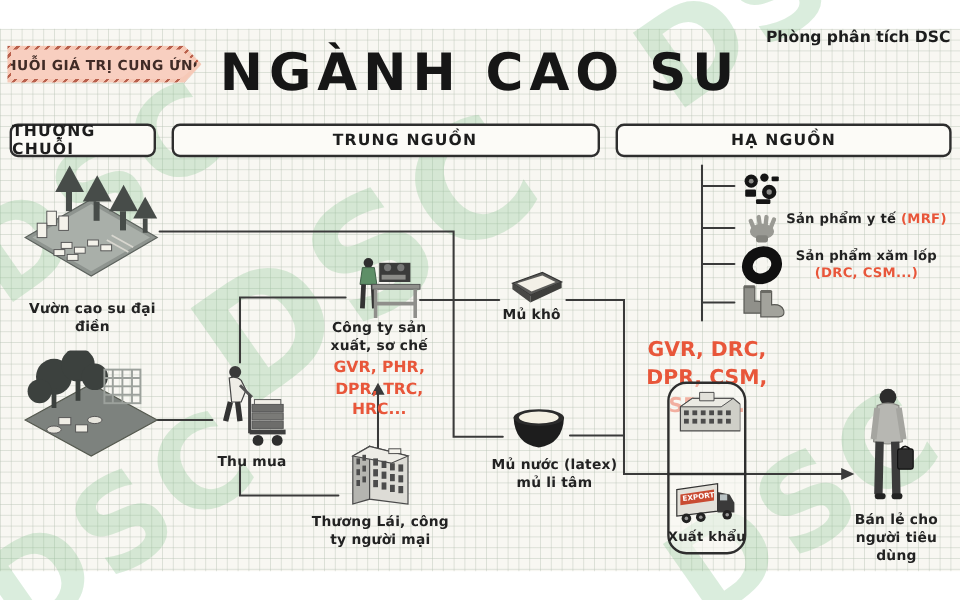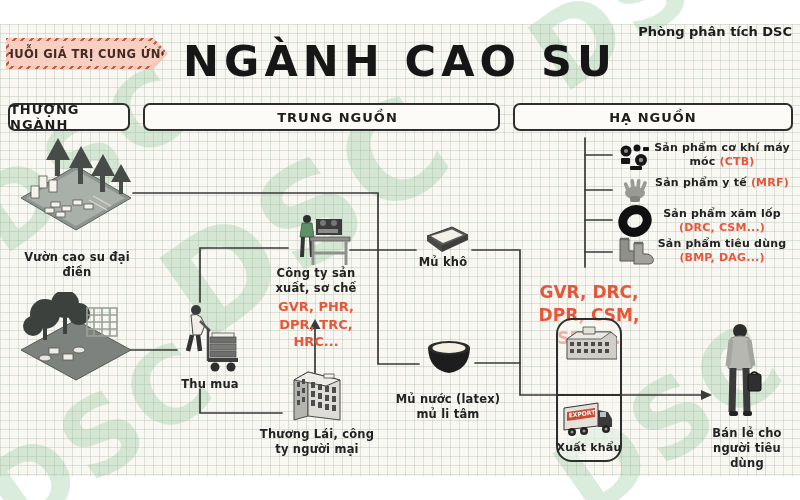--- a/index.html
+++ b/index.html
@@ -78,21 +78,21 @@
   <div class="wm" style="left:520px;top:-58px;font-size:104px;">DSC</div>
   <div class="wm" style="left:545px;top:368px;font-size:104px;">DSC</div>
   <div class="wm" style="left:-25px;top:385px;font-size:104px;">DSC</div>
 
   <div class="ribbon">
     <div class="ribbon-inner">CHUỖI GIÁ TRỊ CUNG ỨNG</div>
   </div>
   <div class="title">NGÀNH CAO SU</div>
   <div class="credit">Phòng phân tích DSC</div>
 
-  <div class="col-header" style="left:8px;width:122px;">THƯỢNG NGÀNH</div>
+  <div class="col-header" style="left:8px;width:122px;">THƯỢNG CHUỖI</div>
   <div class="col-header" style="left:143px;width:357px;padding-left:32px;">TRUNG NGUỒN</div>
   <div class="col-header" style="left:513px;width:280px;">HẠ NGUỒN</div>
 
   <svg class="lines" width="800" height="500">
     <g fill="none" stroke="#3a3a3a" stroke-width="1.7" stroke-linecap="round">
       <path d="M133 193 H378 V364 H419"></path>
       <path d="M130 350 H177"></path>
       <path d="M288 248 H200 V302"></path>
       <path d="M200 389 V413 H282"></path>
       <path d="M315 385 V328"></path>
@@ -228,38 +228,34 @@
     <polygon points="26,20 52,9 52,14 26,26" fill="#3e3e3c"></polygon>
     <polygon points="15,10 36,3.5 47,9 27,17" fill="#f3f0e7"></polygon>
   </svg>
   <div class="lbl" style="left:400px;top:255px;width:86px;">Mủ khô</div>
 
   <svg class="illus" style="left:424px;top:336px;" width="50" height="44" viewBox="0 0 50 44">
     <path d="M4 12 Q5 34 25 37 Q45 34 46 12 Z" fill="#1d1d1d"></path>
     <ellipse cx="25" cy="12" rx="21" ry="7" fill="#2b2b2b"></ellipse>
     <ellipse cx="25" cy="12" rx="16.5" ry="5" fill="#f4f0e3"></ellipse>
   </svg>
-  <div class="lbl" style="left:392px;top:380px;width:112px;margin-top:12px;">Mủ nước (latex) mủ li tâm</div>
+  <div class="lbl" style="left:406px;top:380px;width:112px;">Mủ nước (latex) mủ li tâm</div>
 
   <svg class="illus" style="left:616px;top:143px;" width="36" height="30" viewBox="0 0 36 30">
     <g fill="#151515">
       <circle cx="10" cy="8" r="5.5"></circle>
         <circle cx="21" cy="5" r="3.5"></circle>
       <rect x="5" y="15" width="9" height="6" rx="1"></rect>
       <circle cx="25" cy="17" r="6"></circle>
         <rect x="14" y="23" width="12" height="4" rx="1"></rect>
       <rect x="27" y="4" width="6" height="4" rx="1"></rect>
     </g>
     <circle cx="10" cy="8" r="2" fill="#8b8b88"></circle>
       <circle cx="25" cy="17" r="2.2" fill="#8b8b88"></circle>
   </svg>
-  <div class="lbl" style="left:648px;top:141px;width:148px;font-size:11px;">
-    <span>Sản phẩm cơ khí máy móc</span>
-    <span class="code">(CTB)</span>
-  </div>
 
   <svg class="illus" style="left:618px;top:177px;" width="34" height="26" viewBox="0 0 34 26">
     <g fill="#9a9a94">
       <ellipse cx="17" cy="16" rx="10" ry="6.5"></ellipse>
       <rect x="7" y="5" width="3.6" height="11" rx="1.8" transform="rotate(-22 9 10)"></rect>
       <rect x="13" y="2" width="3.6" height="12" rx="1.8" transform="rotate(-8 15 8)"></rect>
       <rect x="18.5" y="2" width="3.6" height="12" rx="1.8" transform="rotate(6 20 8)"></rect>
       <rect x="24" y="4" width="3.6" height="11" rx="1.8" transform="rotate(22 26 9)"></rect>
       <rect x="12" y="19" width="10" height="6" rx="2" fill="#83837d"></rect>
     </g>
@@ -276,24 +272,20 @@
   <div class="lbl" style="left:648px;top:207px;width:148px;font-size:11px;">
     <span>Sản phẩm xăm lốp</span>
     <span class="code">(DRC, CSM...)</span>
   </div>
 
   <svg class="illus" style="left:614px;top:236px;" width="40" height="30" viewBox="0 0 40 30">
     <path d="M6 3 h9 v12 q8 -1 10 5 q1.5 5 -4 5 H6 z" fill="#90908a" stroke="#5a5a55" stroke-width="1"></path>
     <path d="M20 7 h9 v11 q8 -1 10 4.5 q1.5 5 -4 5.5 H20 z" fill="#a3a39c" stroke="#5a5a55" stroke-width="1"></path>
     <path d="M6 3 h9 M20 7 h9" stroke="#6a6a64" stroke-width="2.5"></path>
   </svg>
-  <div class="lbl" style="left:648px;top:237px;width:148px;font-size:11px;">
-    <span>Sản phẩm tiêu dùng</span>
-    <span class="code">(BMP, DAG...)</span>
-  </div>
 
   <div class="codes-lbl" style="left:532px;top:281px;width:114px;">GVR, DRC, DPR, CSM, SRC,...</div>
 
   <div class="chain-box"></div>
   <div class="chain-divider"></div>
 
   <svg class="illus" style="left:561px;top:325px;" width="56" height="40" viewBox="0 0 56 40">
     <polygon points="6,14 16,7 50,7 56,12 56,34 6,34" fill="#cfcfc8" stroke="#4a4a4a" stroke-width="1"></polygon>
     <polygon points="6,14 16,7 50,7 40,14" fill="#ebeae3" stroke="#4a4a4a" stroke-width="0.8"></polygon>
     <polygon points="22,2 34,2 34,9 22,9" fill="#e2e1da" stroke="#4a4a4a" stroke-width="0.8"></polygon>

